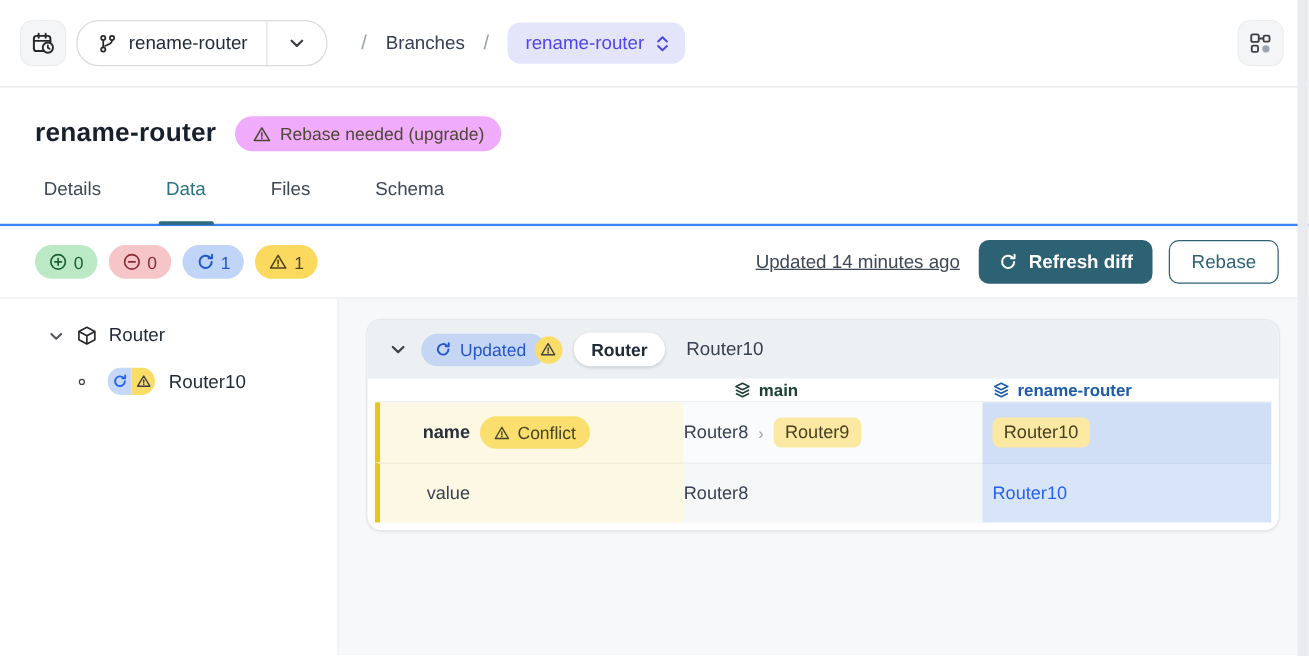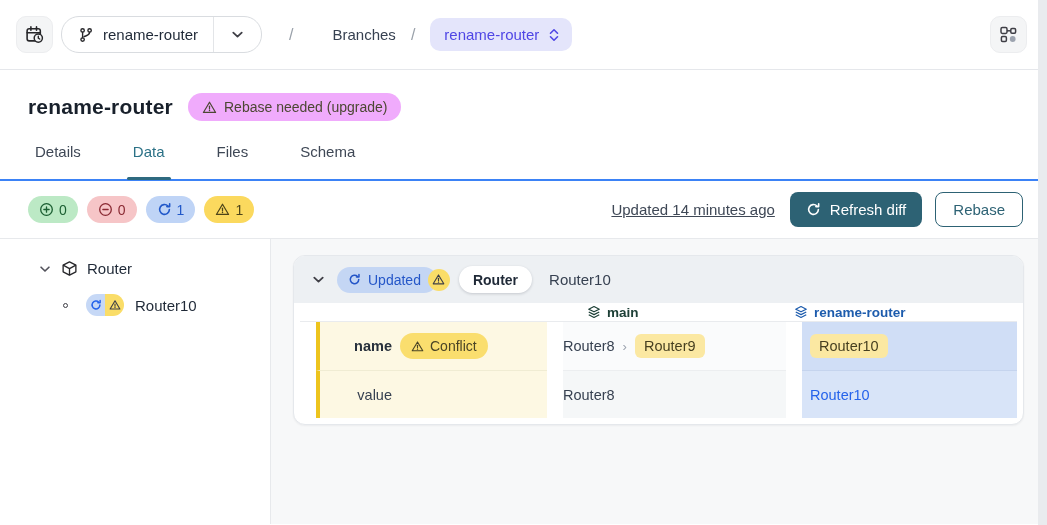--- a/index.html
+++ b/index.html
@@ -16,21 +16,21 @@
 
   
   .topbar { height:70px; border-bottom:1px solid #e5e7eb; display:flex; align-items:center; padding:0 20px 0 16px; background:#fff; }
   .icon-btn { width:37px; height:37px; border-radius:10px; background:#f4f5f6; border:1px solid #ecedef; display:flex; align-items:center; justify-content:center; color:#27272a; cursor:pointer; flex:none; }
   .branch-select { height:37px; margin-left:8px; border:1px solid #d9dce0; border-radius:18px; background:#fff; display:flex; align-items:stretch; cursor:pointer; }
   .bs-main { display:flex; align-items:center; gap:9px; padding:0 15px 0 16px; font-size:15px; font-weight:500; color:#1f2937; }
   .bs-div { width:1px; background:#e3e5e8; }
   .bs-caret { display:flex; align-items:center; padding:0 16px; color:#3f3f46; }
   .breadcrumb { display:flex; align-items:center; gap:15px; margin-left:27px; }
   .bc-sep { color:#9aa1aa; font-size:16px; }
-  .bc-link { font-size:15px; color:#374151; cursor:pointer;margin-left:24px; }
+  .bc-link { font-size:15px; color:#374151; cursor:pointer; }
   .bc-pill { display:flex; align-items:center; gap:9px; background:#e4e5fb; color:#4f46e5; border-radius:10px; padding:8px 12px 8px 14px; font-size:15px; cursor:pointer; }
   .topbar-spacer { flex:1; }
 
   
   .title-area { padding:23px 28px 0; }
   .title-row { display:flex; align-items:center; gap:15px; }
   .page-title { font-size:21px; font-weight:700; color:#18202b; letter-spacing:.2px; }
   .badge-rebase { display:flex; align-items:center; gap:7px; background:#f0abfc; border-radius:15px; padding:6px 14px; font-size:14px; color:#4c4733; }
 
   
@@ -42,21 +42,21 @@
   
   .toolbar { height:58px; display:flex; align-items:center; padding:0 24px 0 28px; border-bottom:1px solid #e7e9ec; background:#fff; }
   .counters { display:flex; gap:9px; }
   .counter { height:27px; border-radius:14px; display:flex; align-items:center; gap:5px; padding:0 11px; font-size:14px; }
   .counter svg { width:15px; height:15px; }
   .counter.add  { background:#bce9c5; color:#1b5e32; }
   .counter.rem  { background:#f6c5c7; color:#8a2a33; }
   .counter.mod  { background:#bfd4f6; color:#2158c9; }
   .counter.conf { background:#fbd95e; color:#4d4419; }
   .updated-text { margin-left:auto; font-size:15px; color:#3f4856;text-decoration:underline; }
-  .btn-primary { margin-left:15px; height:35px; background:#2d6274; color:#fff; border:none; border-radius:8px; display:flex; align-items:center; gap:9px; padding:0 16px; font-size:15px; font-weight:400; font-family:inherit; cursor:pointer; }
+  .btn-primary { margin-left:15px; height:35px; background:#2d6274; color:#fff; border:none; border-radius:8px; display:flex; align-items:center; gap:9px; padding:0 16px; font-size:15px; font-weight:700; font-family:inherit; cursor:pointer; }
   .btn-outline { margin-left:13px; height:35px; background:#fff; color:#2d6274; border:1.5px solid #2d6274; border-radius:8px; display:flex; align-items:center; padding:0 17px; font-size:15px; font-weight:500; font-family:inherit; cursor:pointer; }
 
   
   .content { display:flex; height:285px; }
   .sidebar { width:271px; flex:none; background:#fff; border-right:1px solid #e7e9ec; padding-top:21px; }
   .tree-root { display:flex; align-items:center; gap:9px; padding-left:38px; font-size:15px; color:#1f2937; cursor:pointer; }
   .tree-child { display:flex; align-items:center; margin:17px 0 0 63px; font-size:15px; color:#1f2937; cursor:pointer; }
   .bullet { width:5px; height:5px; border:1.3px solid #3f3f46; border-radius:50%; flex:none; }
   .status-capsule { display:flex; height:22px; border-radius:11px; overflow:hidden; margin-left:18px; flex:none; }
   .half { width:19px; display:flex; align-items:center; justify-content:center; }
@@ -79,21 +79,21 @@
   .card-title { font-size:15px; color:#374151; margin-left:17px; }
 
   .dtable { margin:0 6px; }
   .thead { display:grid; grid-template-columns:247px 239px 1fr; height:19px; align-items:center; border-bottom:1px solid #e9ebee; background:#fff; }
   .th { display:flex; align-items:center; gap:6px; font-size:13.5px; font-weight:700; }
   .th svg { width:14px; height:14px; }
   .th.base { color:#1e4037; padding-left:40px; }
   .th.compare { color:#1d5cad; padding-left:8px; }
 
   .drow { display:grid; grid-template-columns:247px 239px 1fr; height:48px; }
-  .cell { display:flex; align-items:center; font-size:14.5px; color:#374151;margin-left:16px; }
+  .cell { display:flex; align-items:center; font-size:14.5px; color:#374151; }
   .cell.key { background:#fdf8e3; border-left:4px solid #edc41d; padding-left:8px; }
   .key-label { width:64px; text-align:right; }
   .key-label.bold { font-weight:700; color:#27303c; }
   .conflict-pill { display:flex; align-items:center; gap:6px; background:#fade6e; border-radius:13px; height:26px; padding:0 11px; margin-left:8px; font-size:14px; color:#4a4426; }
   .conflict-pill svg { width:13px; height:13px; }
   .cell.base-col { gap:8px; }
   .cell.compare-col { padding-left:8px; }
   .drow.r1 .base-col { background:#fafbfc; }
   .drow.r2 .base-col { background:#f5f7f8; }
   .drow.r1 .compare-col { background:#d0def6; }

